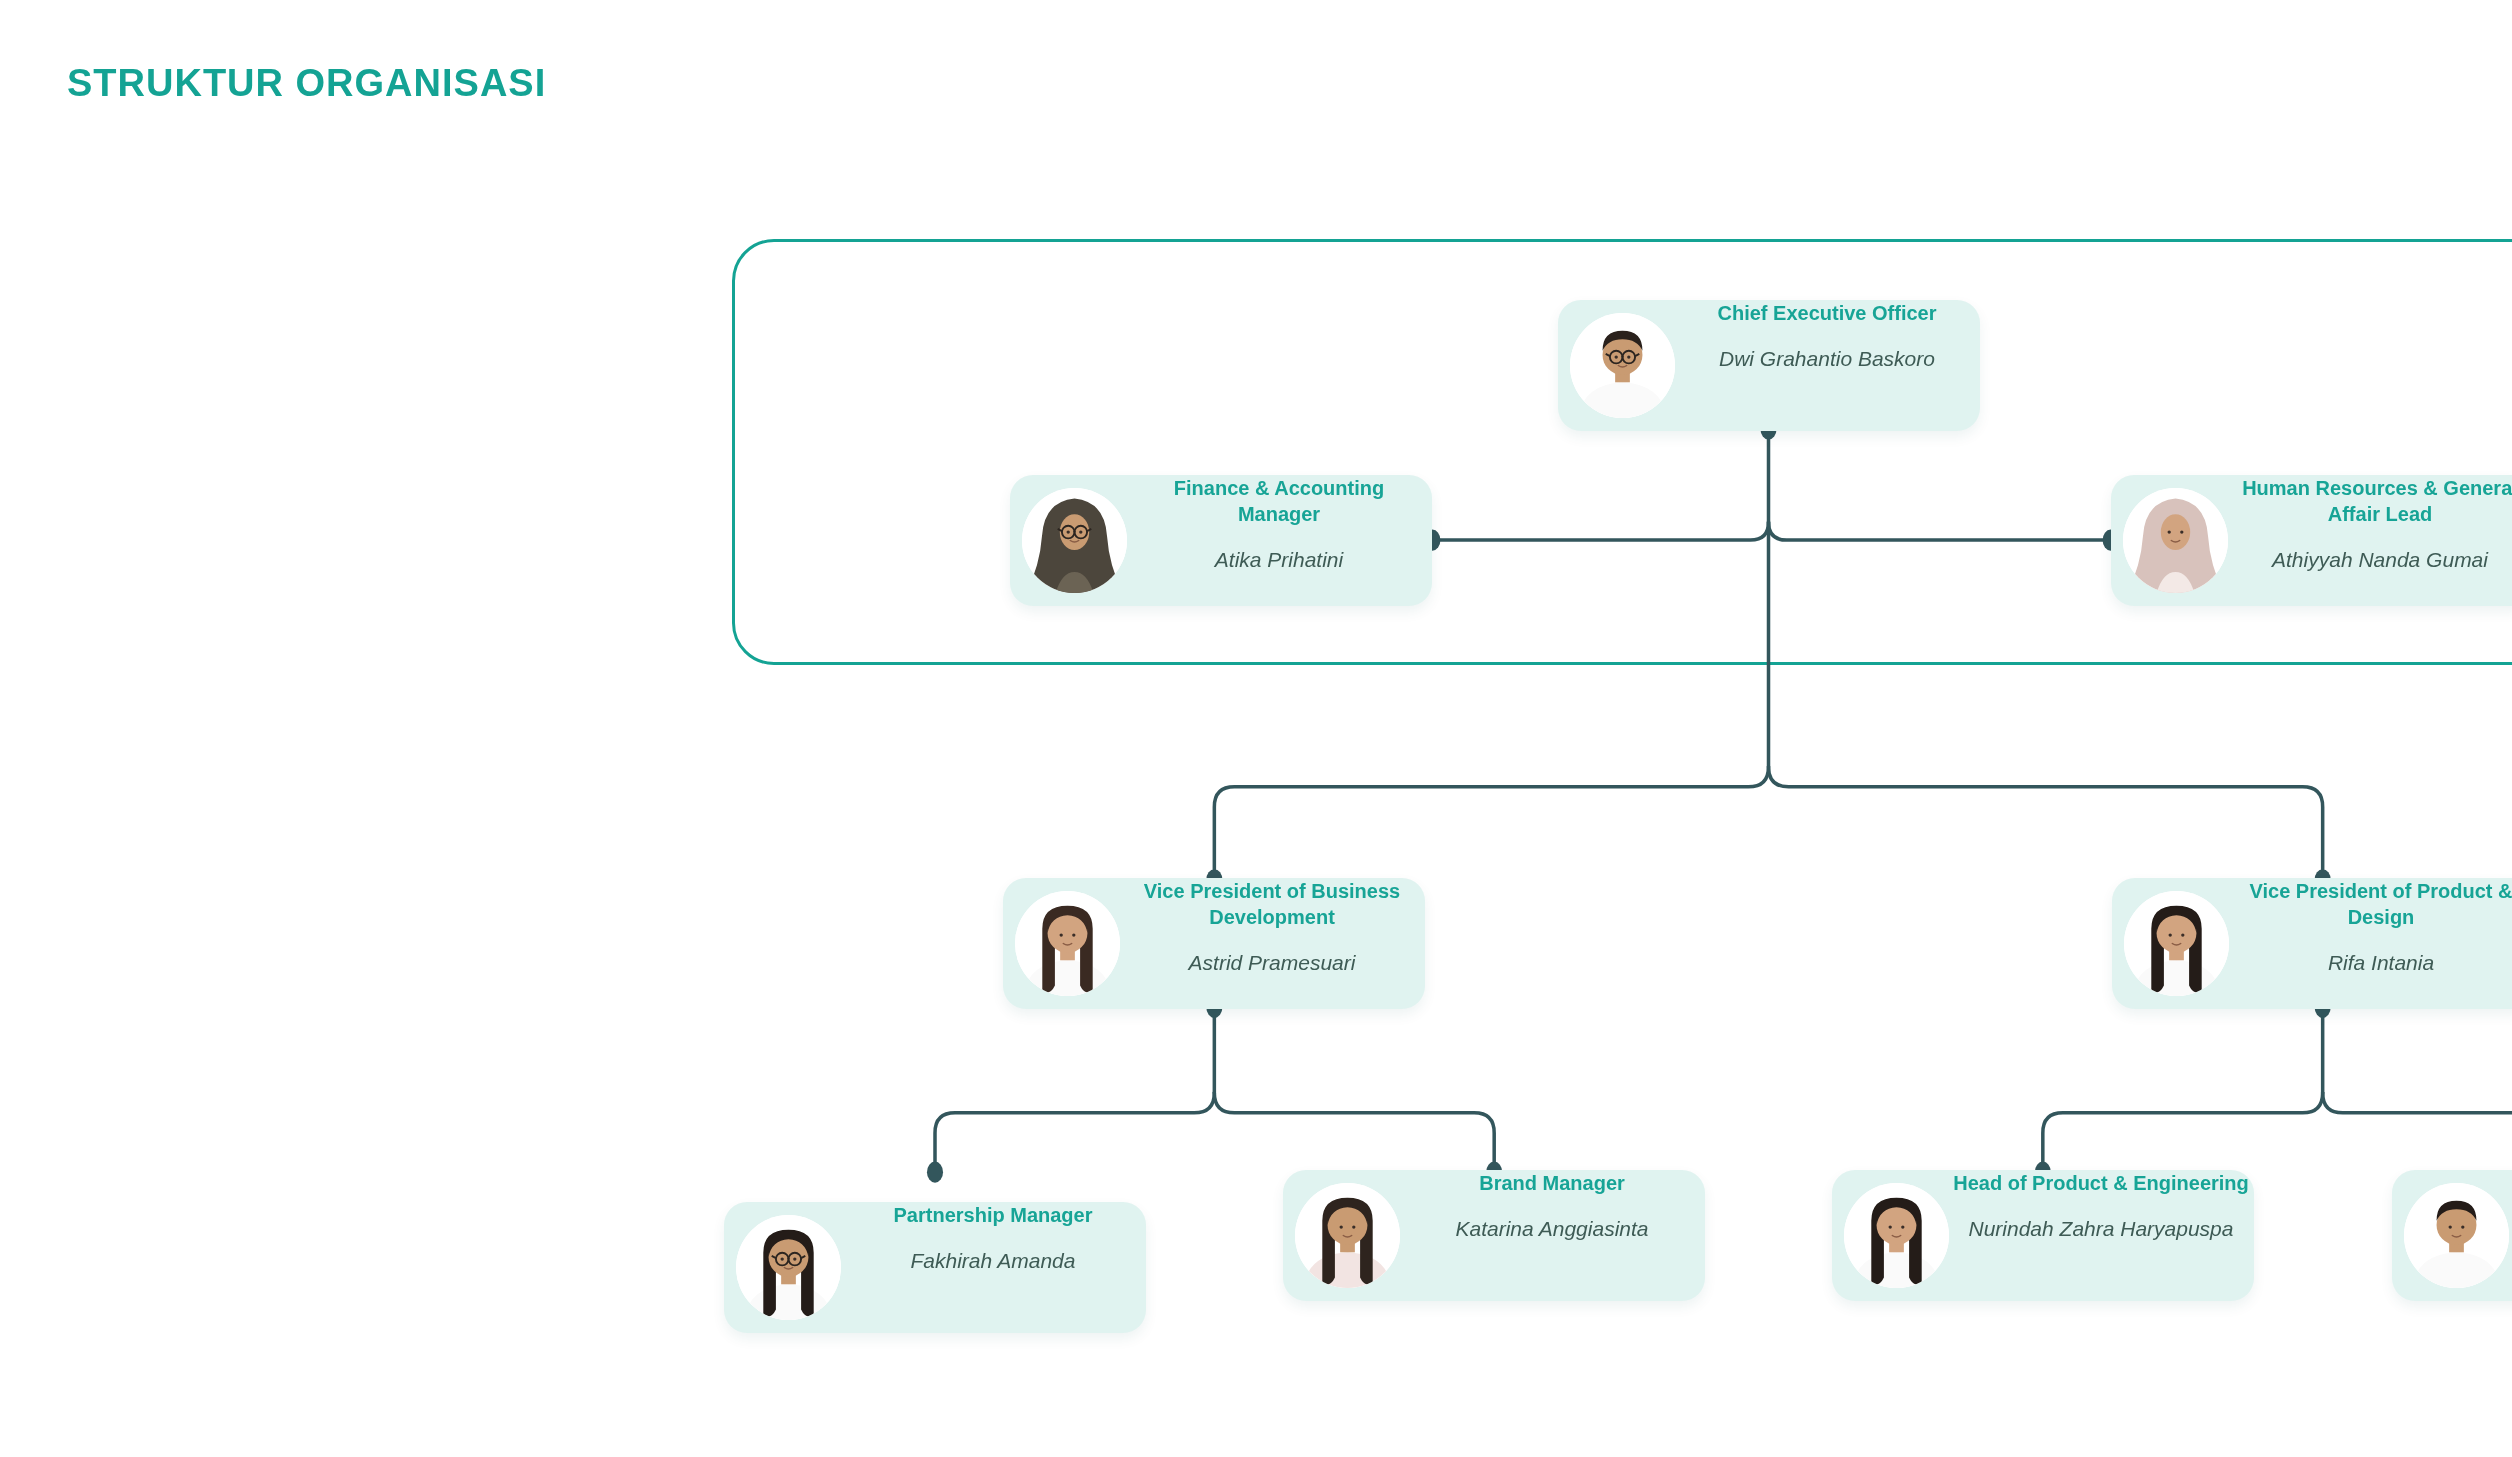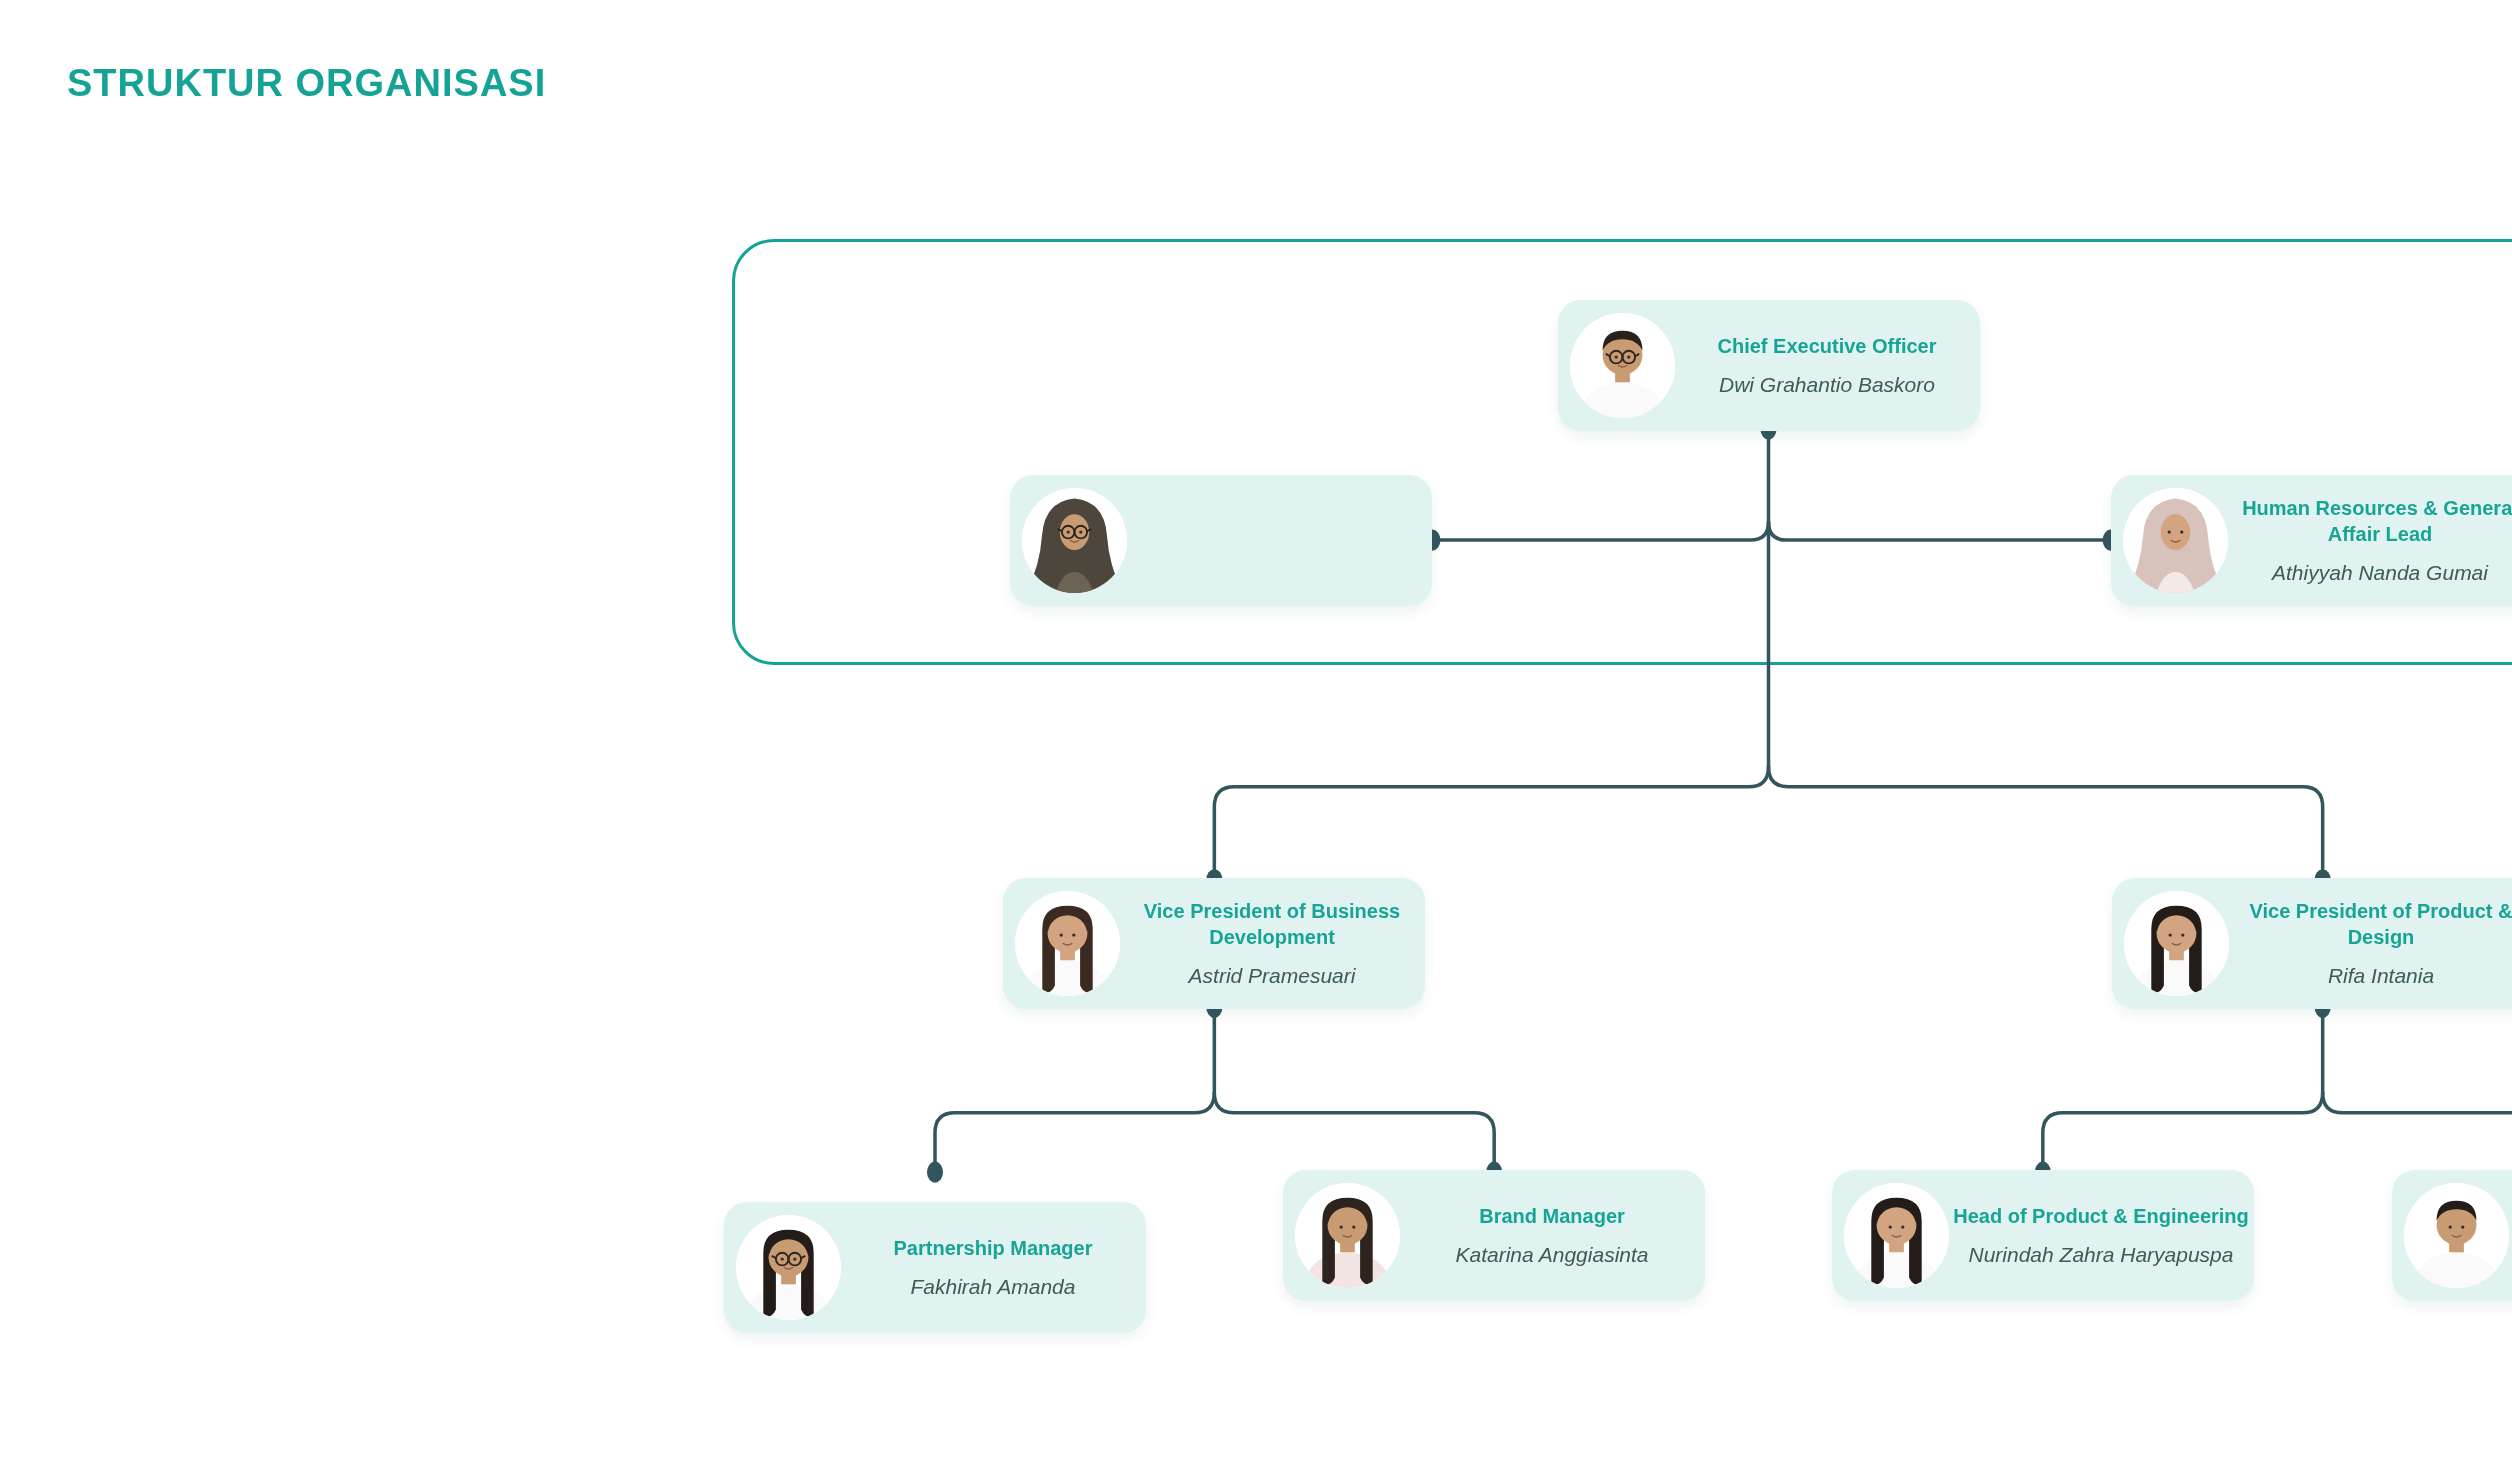--- a/index.html
+++ b/index.html
@@ -26,22 +26,22 @@
     background:var(--cardbg,#e0f3f0);border-radius:23px;
     box-shadow:0 6px 13px rgba(20,90,80,0.07);
   }
   .avatar{
     position:absolute;left:12px;top:13px;width:105px;height:105px;
     border-radius:50%;background:var(--avatarbg,#fff);overflow:hidden;display:block;
   }
   .avatar svg{display:block;width:100%;height:100%;}
   .cardtext{
     position:absolute;left:121px;top:0;width:296px;height:100%;
-    display:flex;flex-direction:column;justify-content:center;align-items:center;
-    text-align:center;gap:14px;
+    display:flex;flex-direction:column;justify-content:flex-start;align-items:center;
+    text-align:center;gap:21px;
   }
   .role{
     color:var(--role,#17a496);font-weight:bold;font-size:20px;line-height:1.3;
   }
   .name{
     color:var(--name,#3e5b55);font-size:21px;line-height:1.15;font-style:italic;
   }
   
   .pos-ceo{left:1558px;top:300px;}
   .pos-finance{left:1010px;top:475px;}
@@ -123,20 +123,24 @@
           <path d="M50 80 Q62 80 68 100 L32 100 Q38 80 50 80 Z" fill="#6b6354"></path>
           <ellipse cx="50" cy="42" rx="14" ry="17" fill="#c99b72"></ellipse>
           <circle cx="44" cy="42" r="1.6" fill="#3a2e28"></circle>
           <circle cx="56" cy="42" r="1.6" fill="#3a2e28"></circle>
           <path d="M46 50 Q50 53 54 50" stroke="#8a5d45" stroke-width="1.4" fill="none" stroke-linecap="round"></path>
           <circle cx="44" cy="42" r="6" fill="none" stroke="#2c2520" stroke-width="1.8"></circle>
           <circle cx="56" cy="42" r="6" fill="none" stroke="#2c2520" stroke-width="1.8"></circle>
           <path d="M50 42 L50 41 M38 41 L34 39 M62 41 L66 39" stroke="#2c2520" stroke-width="1.8"></path>
         </svg>
       </span>
+    <div class="cardtext">
+      <div class="role">Finance &amp; Accounting Manager</div>
+      <div class="name">Atika Prihatini</div>
+    </div>
   </div>
 
   <div class="card pos-hr">
     <span class="avatar">
         <svg viewBox="0 0 100 100" xmlns="http://www.w3.org/2000/svg">
           <rect width="100" height="100" fill="#FFFFFF"></rect>
           <path d="M50 10 Q79 13 81 46 Q83 74 96 100 L4 100 Q17 74 19 46 Q21 13 50 10 Z" fill="#d8c2bc"></path>
           <path d="M50 80 Q62 80 68 100 L32 100 Q38 80 50 80 Z" fill="#f3e9e6"></path>
           <ellipse cx="50" cy="42" rx="14" ry="17" fill="#d2a480"></ellipse>
           <circle cx="44" cy="42" r="1.6" fill="#3a2e28"></circle>

